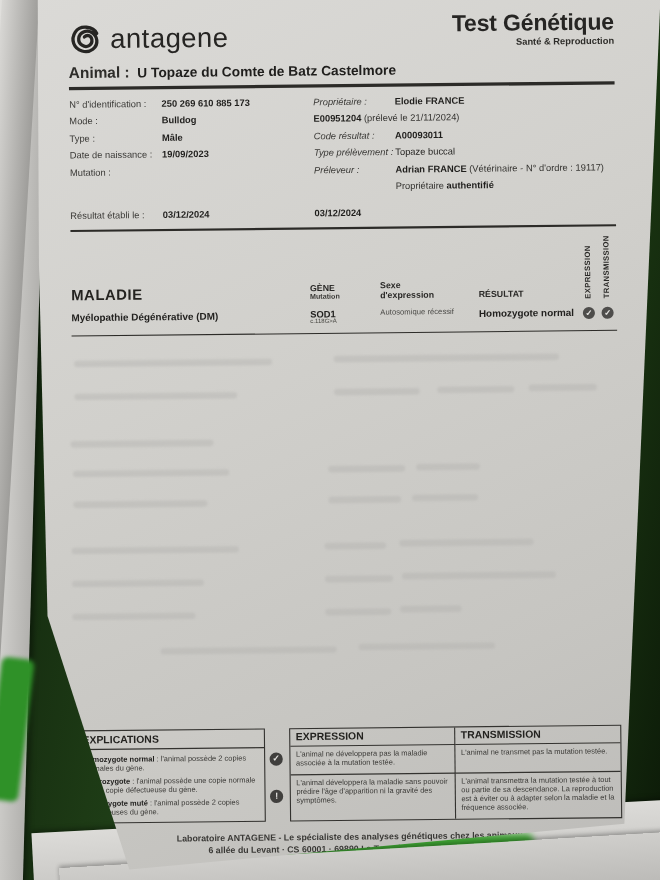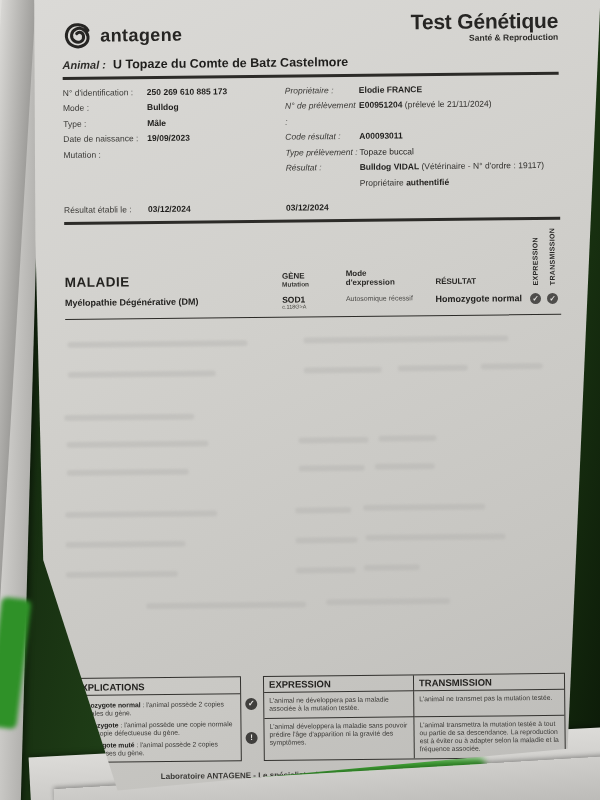--- a/index.html
+++ b/index.html
@@ -24,26 +24,26 @@
     position:absolute; left:0; top:0; width:600px; height:800px;
     clip-path:polygon(5.7% 0%, 100% 0%, 100% 1%, 94.6% 93.6%, 19.6% 98.8%, 7.2% 70%, 5.9% 30%);
     background:linear-gradient(155deg,#dbdad7 0%,#d1d0cc 40%,#c6c5c1 75%,#bcbbb8 100%);
     filter:drop-shadow(3px 5px 7px rgba(0,0,0,.5));
   }
   .content { position:absolute; left:62px; top:13px; width:496px; transform:rotate(-0.6deg); transform-origin:0 0; }
   
   .hdr { display:flex; justify-content:space-between; align-items:flex-start; }
   .brand { display:flex; align-items:center; gap:6px; margin-top:8px; }
   .brand svg { width:32px; height:30px; }
-  .brand-name { font-size:18px; font-weight:bold; letter-spacing:.4px; color:#262523; }
+  .brand-name { font-size:25px; font-weight:normal; letter-spacing:.4px; color:#262523; }
   .title-block { text-align:right; margin-top:2px; }
   .doc-title { font-size:21px; font-weight:bold; letter-spacing:-.2px; color:#262523; line-height:22px; }
   .doc-subtitle { font-size:8.5px; font-weight:bold; color:#2e2d2a; }
   .animal-row { margin-top:7px; display:flex; align-items:baseline; gap:7px; }
-  .animal-label { font-size:11px; font-weight:bold;font-style:italic; }
+  .animal-label { font-size:14px; font-weight:bold; }
   .animal-name { font-size:12.5px; font-weight:bold; color:#1f1e1c; }
   .rule-thick { height:2.5px; background:#2c2b28; margin-top:5px; }
   
   .info { display:flex; margin-top:6px; font-size:8.5px; }
   .info-col-left { width:222px; }
   .info-col-right { flex:1; }
   .irow { display:flex; line-height:15.6px; }
   .ilabel { color:#3a3936; }
   .info-col-left .ilabel { width:84px; }
   .info-col-right .ilabel { width:74px;font-style:italic; }
@@ -143,34 +143,33 @@
           <span class="ilabel">Mutation :</span>
           <span class="ival"></span>
         </div>
       </div>
       <div class="info-col-right">
         <div class="irow">
           <span class="ilabel">Propriétaire :</span>
           <span class="ival"><span>Elodie FRANCE</span><span class="sfx"></span></span>
         </div>
         <div class="irow">
-          <span class="ilabel">N° de prélèvement :</span>
           <span class="ival"><span>E00951204</span><span class="sfx"> (prélevé le 21/11/2024)</span></span>
         </div>
         <div class="irow">
           <span class="ilabel">Code résultat :</span>
           <span class="ival"><span>A00093011</span><span class="sfx"></span></span>
         </div>
         <div class="irow">
           <span class="ilabel">Type prélèvement :</span>
           <span class="ival" style="font-weight:normal"><span>Topaze buccal</span></span>
         </div>
         <div class="irow">
-          <span class="ilabel">Résultat :</span>
-          <span class="ival"><span>Bulldog VIDAL</span><span class="sfx"> (Vétérinaire - N° d'ordre : 19117)</span></span>
+          <span class="ilabel">Préleveur :</span>
+          <span class="ival"><span>Adrian FRANCE</span><span class="sfx"> (Vétérinaire - N° d'ordre : 19117)</span></span>
         </div>
         <div class="irow">
           <span class="ilabel"></span>
           <span class="ival"><span class="pfx">Propriétaire </span><span>authentifié</span></span>
         </div>
       </div>
     </div>
 
     <div class="info dates">
       <div class="info-col-left">
@@ -187,21 +186,21 @@
     </div>
     <div class="rule-thick2"></div>
 
     <div class="tbl-head">
       <div class="c-mal h-maladie">MALADIE</div>
       <div class="c-gene">
         <div class="h-small">GÈNE</div>
         <div class="h-sub">Mutation</div>
       </div>
       <div class="c-mode">
-        <div class="h-small">Mode</div>
+        <div class="h-small">Sexe</div>
         <div class="h-small">d'expression</div>
       </div>
       <div class="c-res h-small">RÉSULTAT</div>
       <div class="c-exp">
           <span class="vert">EXPRESSION</span>
         </div>
       <div class="c-tra">
           <span class="vert">TRANSMISSION</span>
         </div>
     </div>

